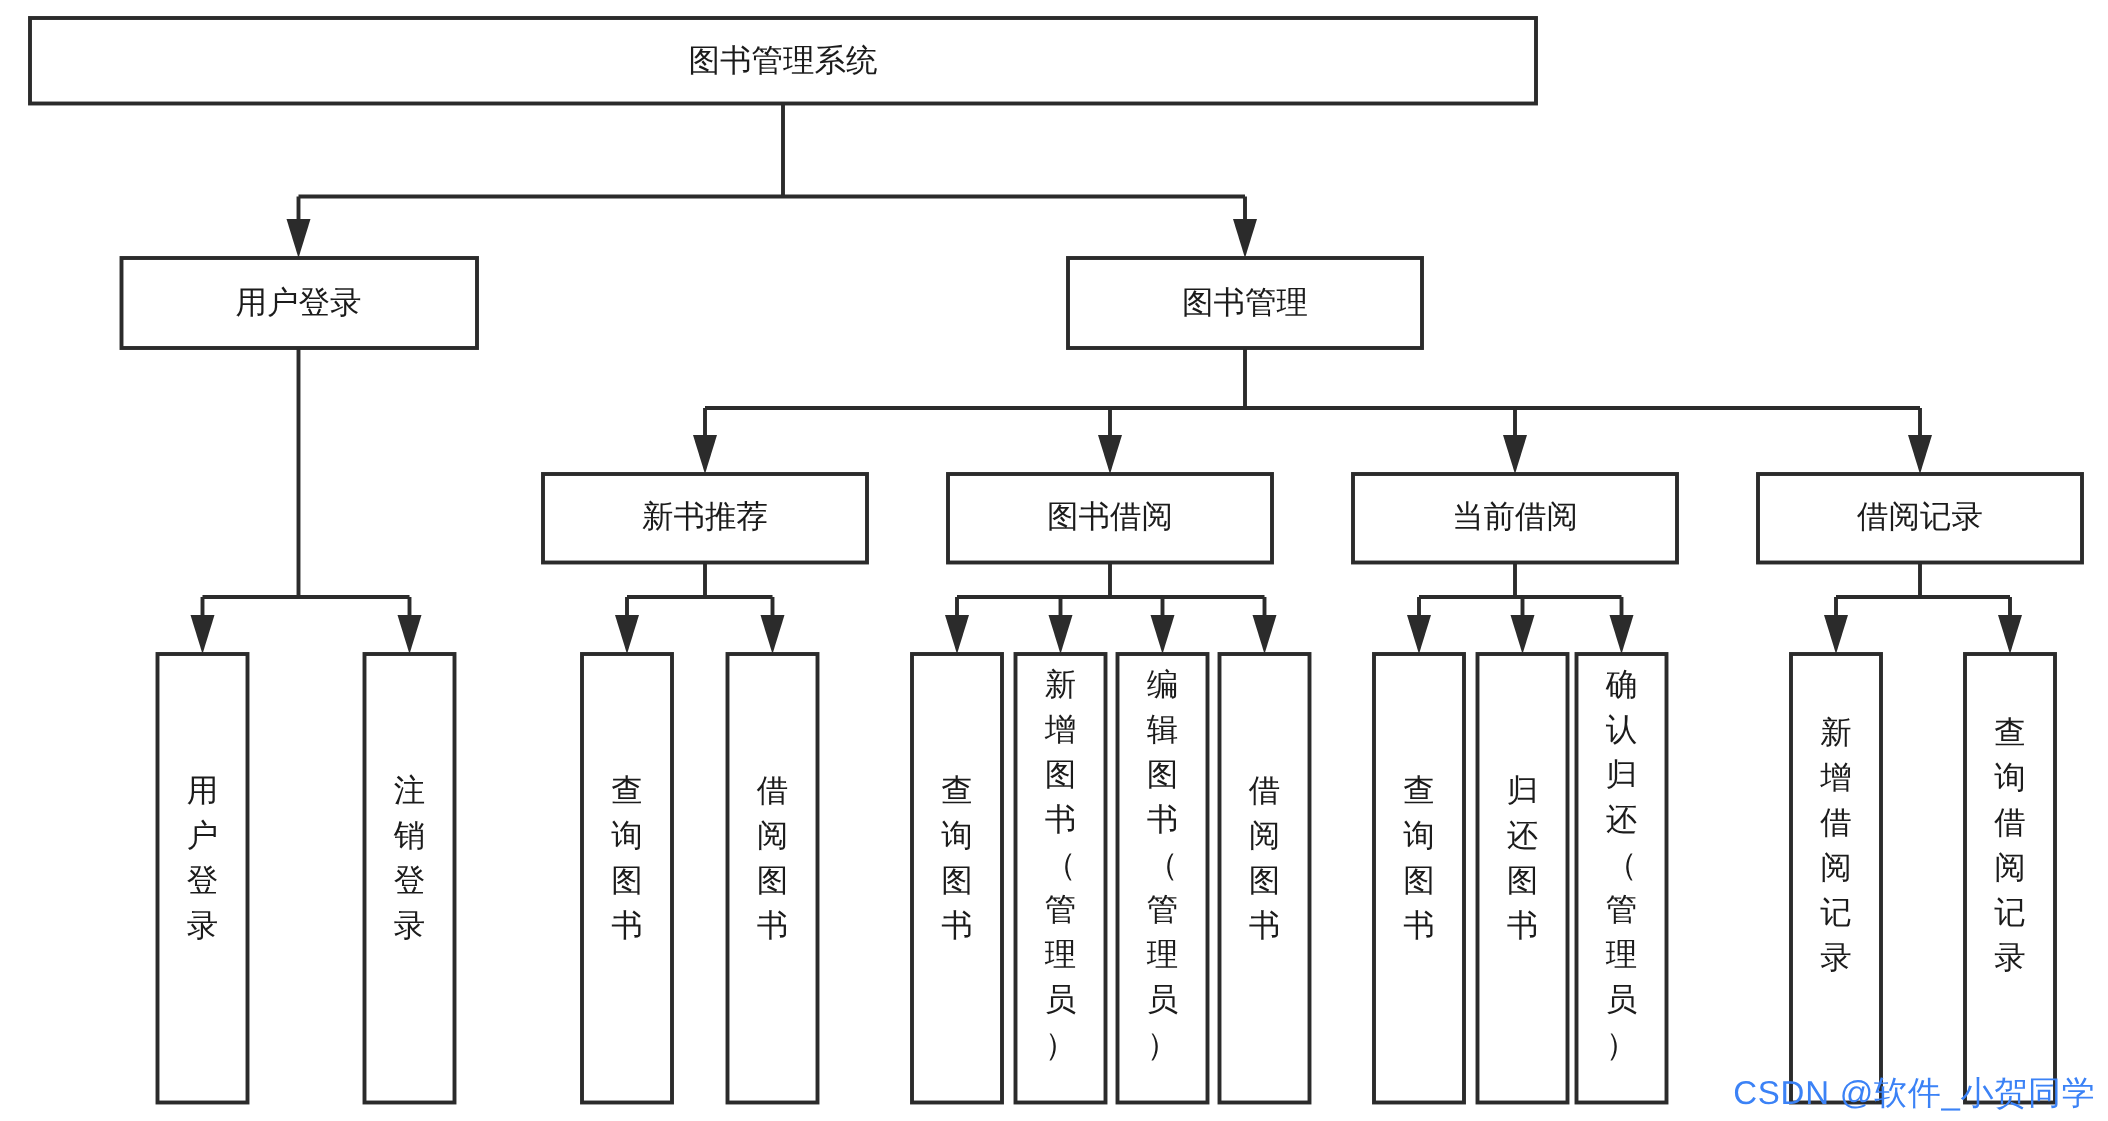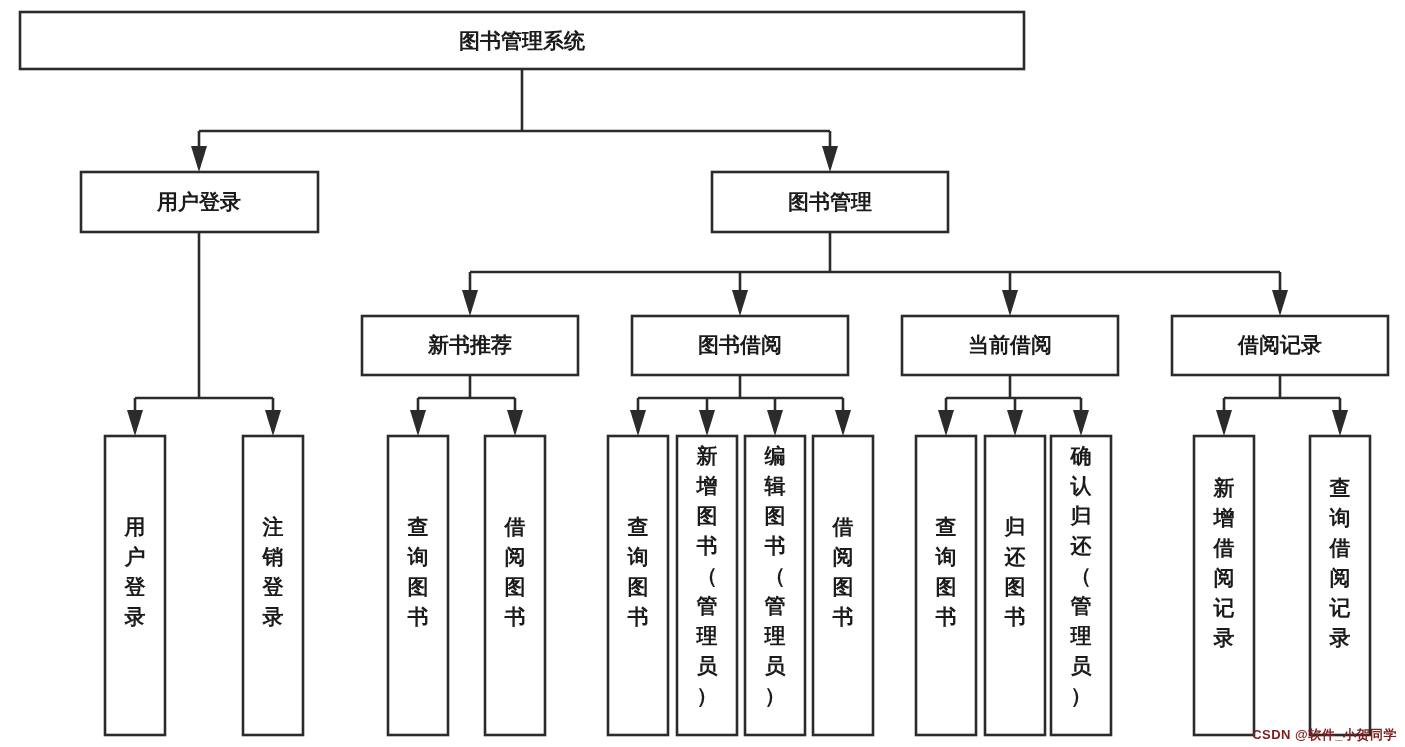--- a/index.html
+++ b/index.html
@@ -10,21 +10,20 @@
   body {
     width: 1405px;
     height: 747px;
     font-family: "Liberation Sans", "DejaVu Sans", sans-serif;
     overflow: hidden;
   }
   #diagram-root {
     position: relative;
     width: 1405px;
     height: 747px;
-    font-weight: bold;
   }
   svg.flow {
     position: absolute;
     left: 0;
     top: 0;
     width: 1405px;
     height: 747px;
   }
   .node-box {
     fill: #ffffff;
@@ -50,22 +49,22 @@
     fill: none;
   }
   .arrow-head {
     fill: #2b2b2b;
     stroke: none;
   }
   .watermark {
     position: absolute;
     right: 8px;
     bottom: 3px;
-    color: #7f1d1d;
-    font-size: 13px;
+    color: #3b82f6;
+    font-size: 22px;
     font-family: "Liberation Sans", "DejaVu Sans", sans-serif;
     white-space: nowrap;
     letter-spacing: 0.5px;
     text-align: right;
   }
 </style>
 </head>
 <body>
 
 <div id="diagram-root">

